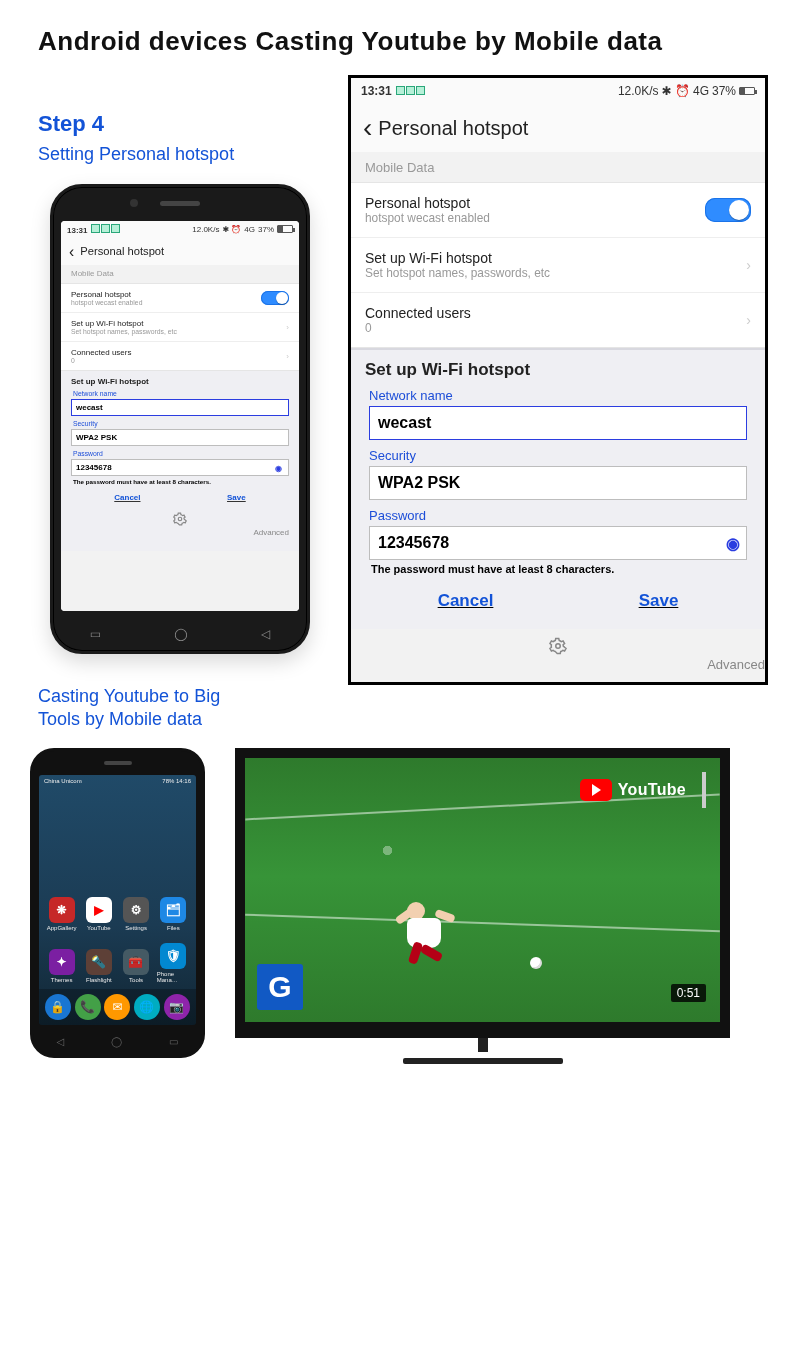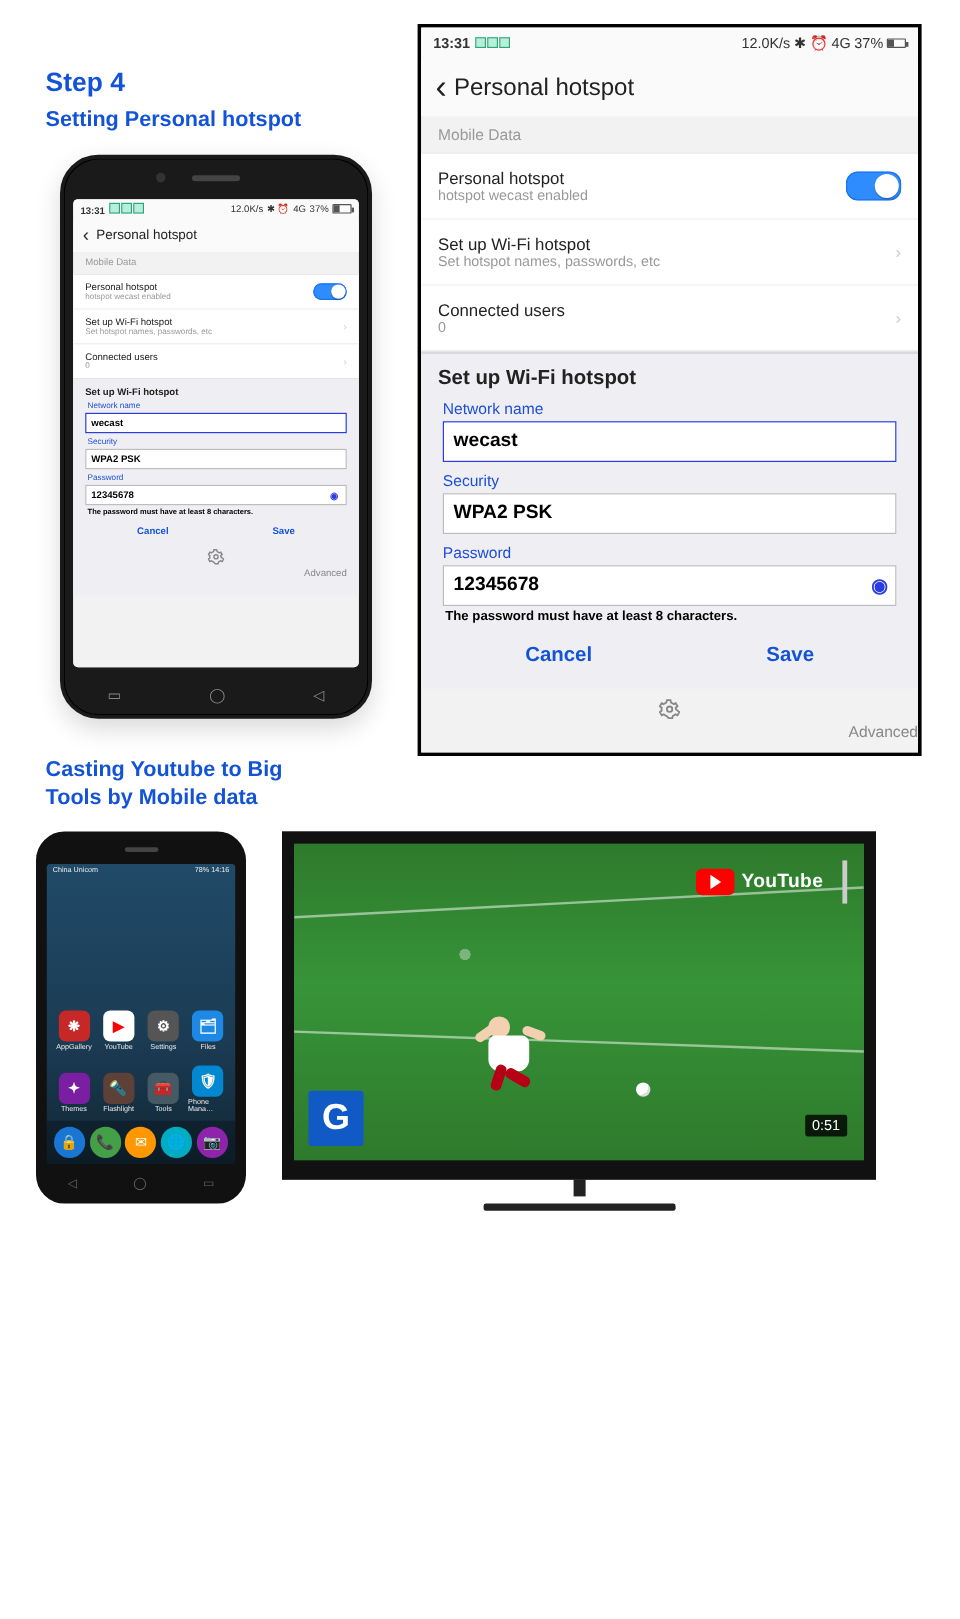--- a/index.html
+++ b/index.html
@@ -1,20 +1,20 @@
 <!DOCTYPE html>
 <html><head>
 <meta charset="utf-8">
 <style>
   * { box-sizing: border-box; margin: 0; padding: 0; }
   body { font-family: "Segoe UI", Arial, sans-serif; background:#fff; width:800px; }
   .page { padding: 20px 30px 40px 30px; }
   .title { font-size: 26px; font-weight: 700; color:#111; margin: 6px 0 18px 8px; letter-spacing:.5px; }
   .step-title { font-size: 22px; font-weight:700; color:#1353d7; margin: 36px 0 6px 8px; }
-  .step-sub  { font-size: 18px; font-weight:700; color:#1353d7; margin: 0 0 18px 8px; line-height:1.25; }
+  .step-sub  { font-size: 18px; font-weight:400; color:#1353d7; margin: 0 0 18px 8px; line-height:1.25; }
 
   .row1 { display:flex; gap:18px; }
   .left-col { width: 300px; }
   .right-col { flex:1; }
 
   
   .phone {
     width: 260px; height: 470px; border: 3px solid #1a1a1a; border-radius: 32px;
     background:#1a1a1a; padding: 34px 8px 40px 8px; position:relative; margin: 8px auto 0 auto;
     box-shadow: 0 0 0 1px #000 inset, 0 8px 20px rgba(0,0,0,.15);
@@ -48,21 +48,21 @@
   .toggle:after{content:"";position:absolute;right:1px;top:1px;width:12px;height:12px;border-radius:50%;background:#fff;box-shadow:0 1px 1px rgba(0,0,0,.3);}
 
   .formbox{ background:#efeff3; padding:6px 10px 8px 10px; }
   .formbox .ft{ font-weight:700; color:#222; margin-bottom:4px;}
   .formbox .fl{ color:#1d4ed8; font-size:.85em; margin:4px 2px 2px 2px;}
   .formbox .inp{ border:1px solid #2b3de0; background:#fff; padding:3px 4px; font-weight:700; color:#000; font-size:1em;}
   .formbox .inp.plain{ border-color:#bdbdbd;}
   .formbox .pw{ position:relative;}
   .formbox .pw .eye{ position:absolute; right:6px; top:50%; transform:translateY(-50%); color:#2b3de0;}
   .formbox .hint{ font-weight:700; font-size:.78em; color:#000; margin:2px 0 4px 2px;}
-  .formbox .btns{ display:flex; justify-content:space-around; padding:4px 0;}
+  .formbox .btns{ display:flex; justify-content:space-around; padding:4px 0;text-decoration:underline;}
   .formbox .btns span{ color:#1353d7; font-weight:600;}
   .adv{ text-align:right; padding:6px 0; color:#888;}
   .adv svg{ display:block; margin:0 auto 2px auto;}
 
   
   .panel{ border:3px solid #000; width:420px; background:#fff; font-size:14px;}
   .panel .sbar{ font-size:12px; padding:6px 10px;}
   .panel .settings .hdr{ padding:10px 12px; font-size:20px;}
   .panel .settings .item{ padding:12px 14px;}
   .panel .settings .lblsec{ padding:8px 14px 4px 14px; font-size:13px;}
@@ -120,20 +120,21 @@
   .ytlogo .bar{width:4px;height:36px;background:#ccc;margin-left:10px;}
   .elapsed{position:absolute;right:14px;bottom:20px;background:rgba(0,0,0,.8);color:#fff;font-size:12px;padding:2px 6px;border-radius:2px;}
 
   .ic-gear{width:14px;height:14px;}
 </style>
 </head>
 <body>
 
 <div class="page">
 
+  <h1 class="title">Android devices Casting Youtube by Mobile data</h1>
 
   <div class="row1">
 
     <div class="left-col">
       <div class="step-title">Step 4</div>
       <div class="step-sub">Setting Personal hotspot</div>
 
       <div class="phone">
         <div class="speaker"></div>
           <div class="camera"></div>

